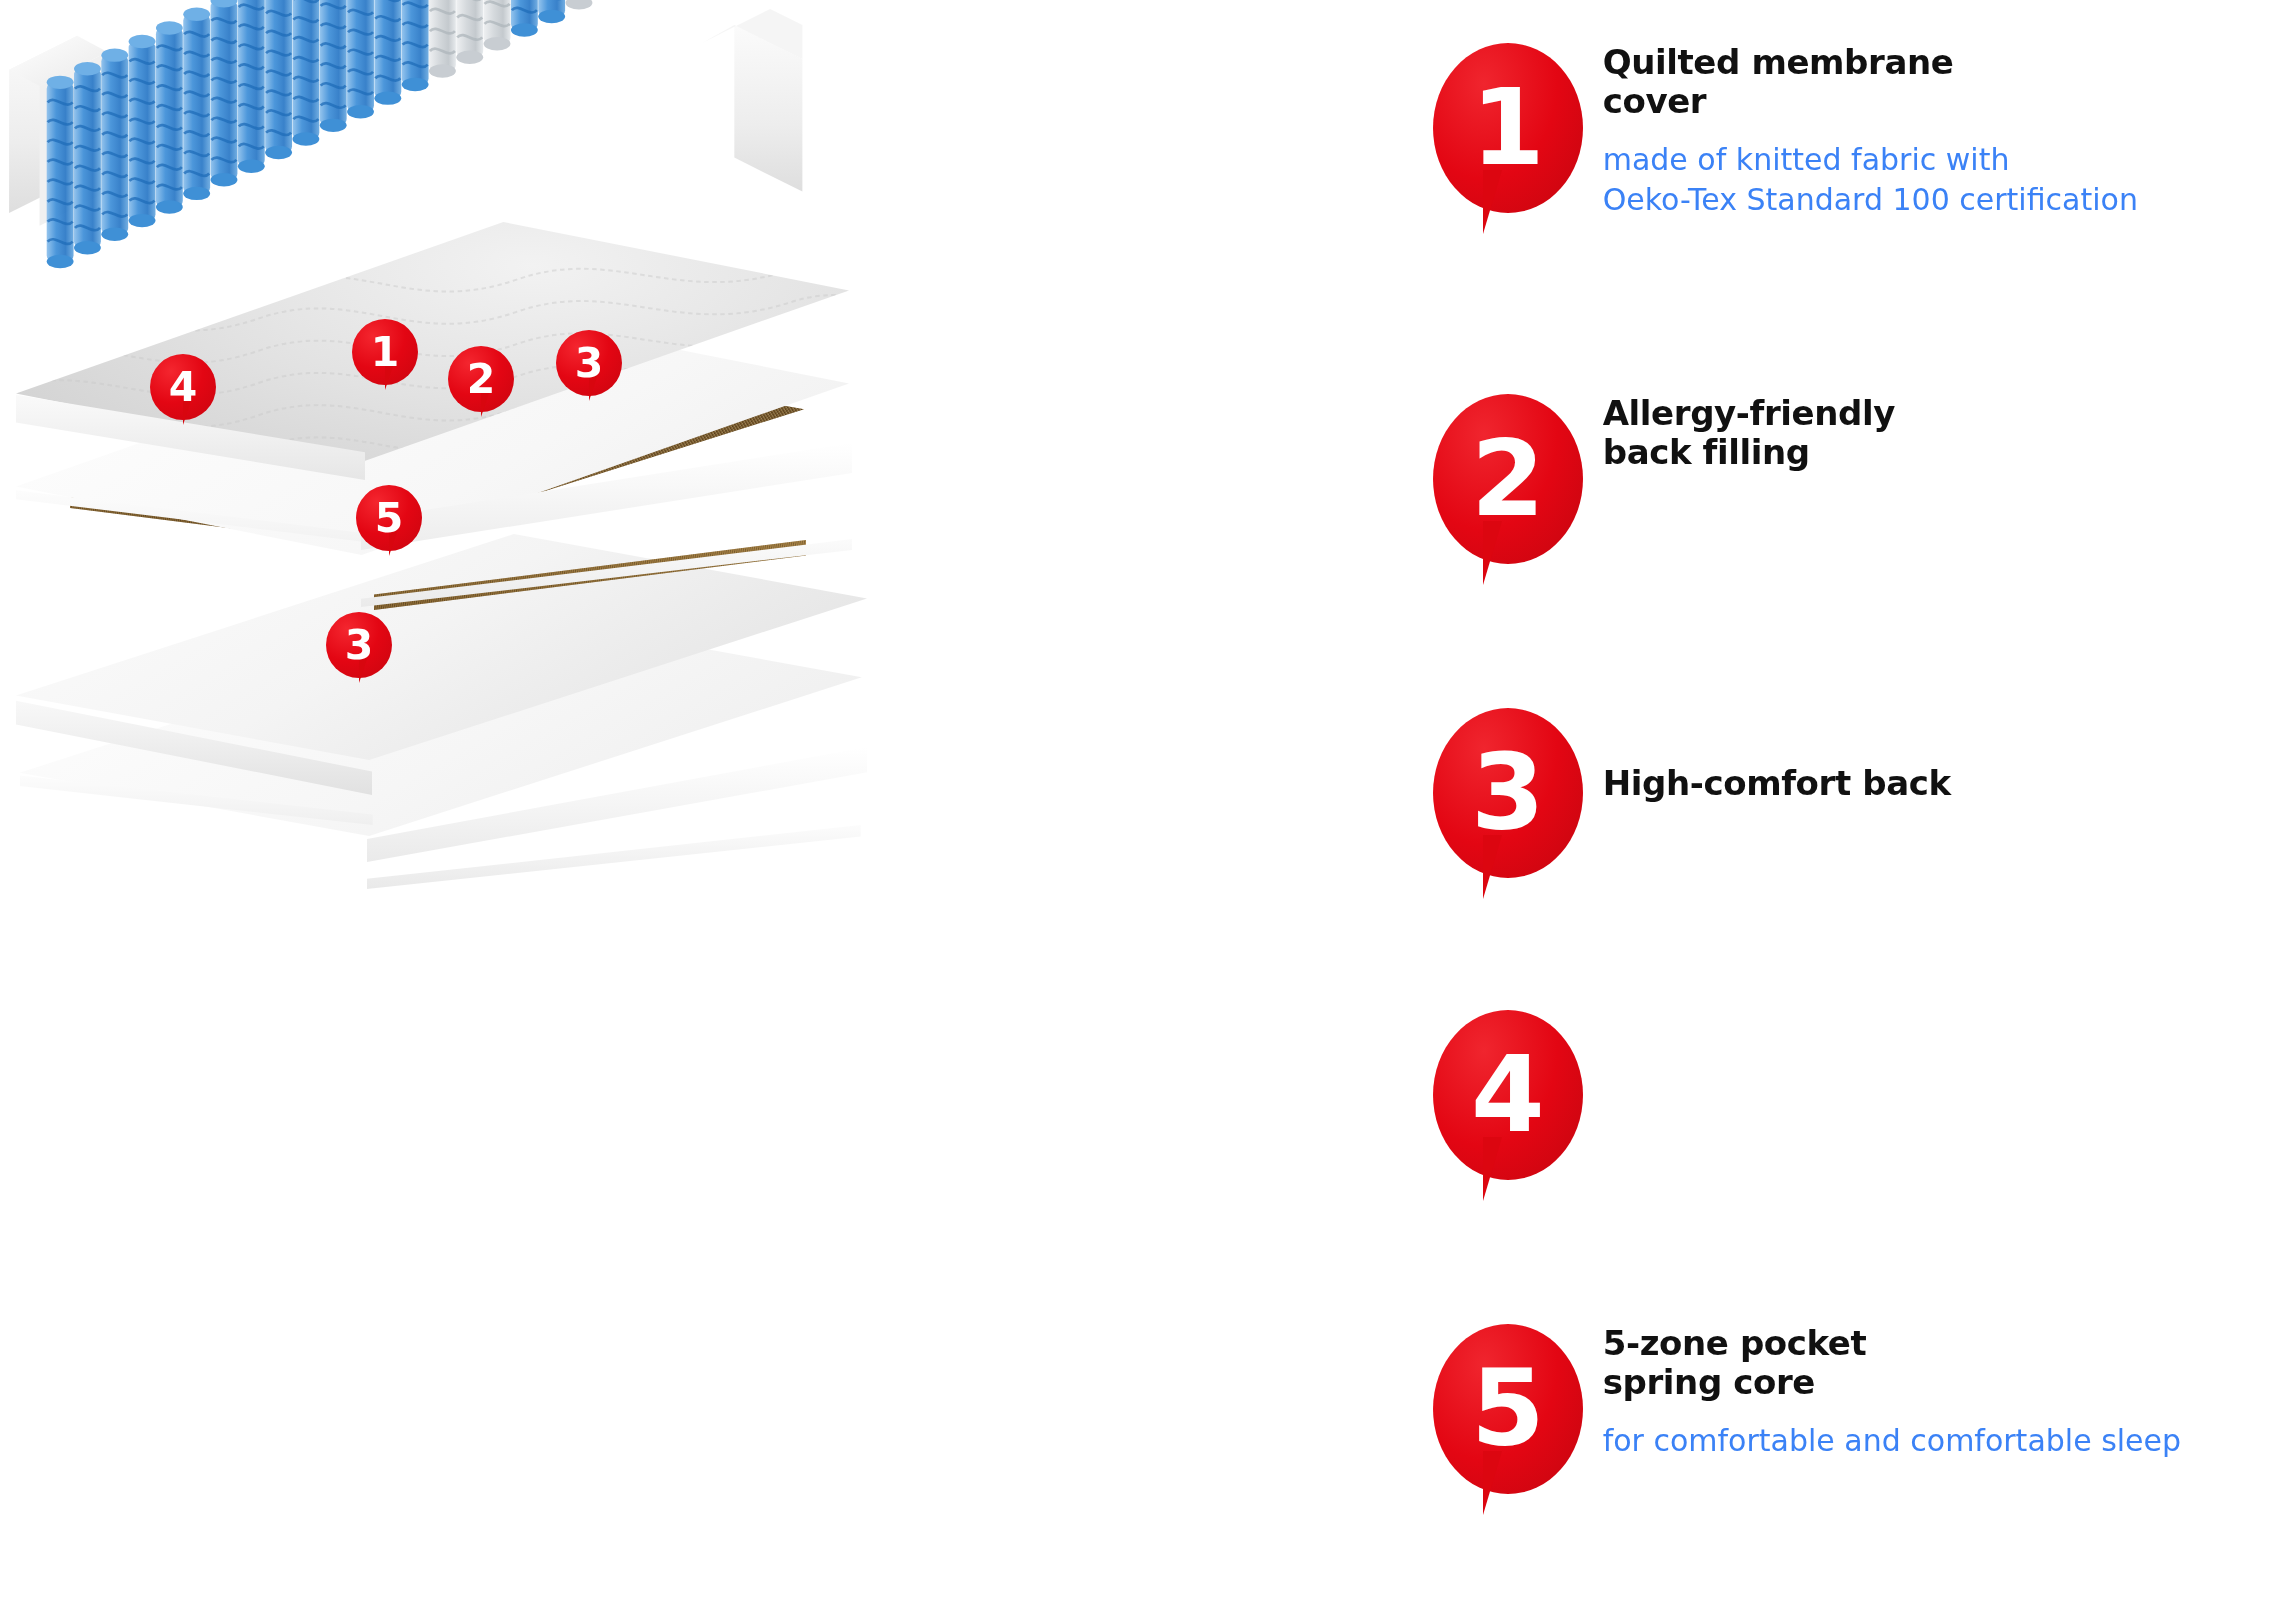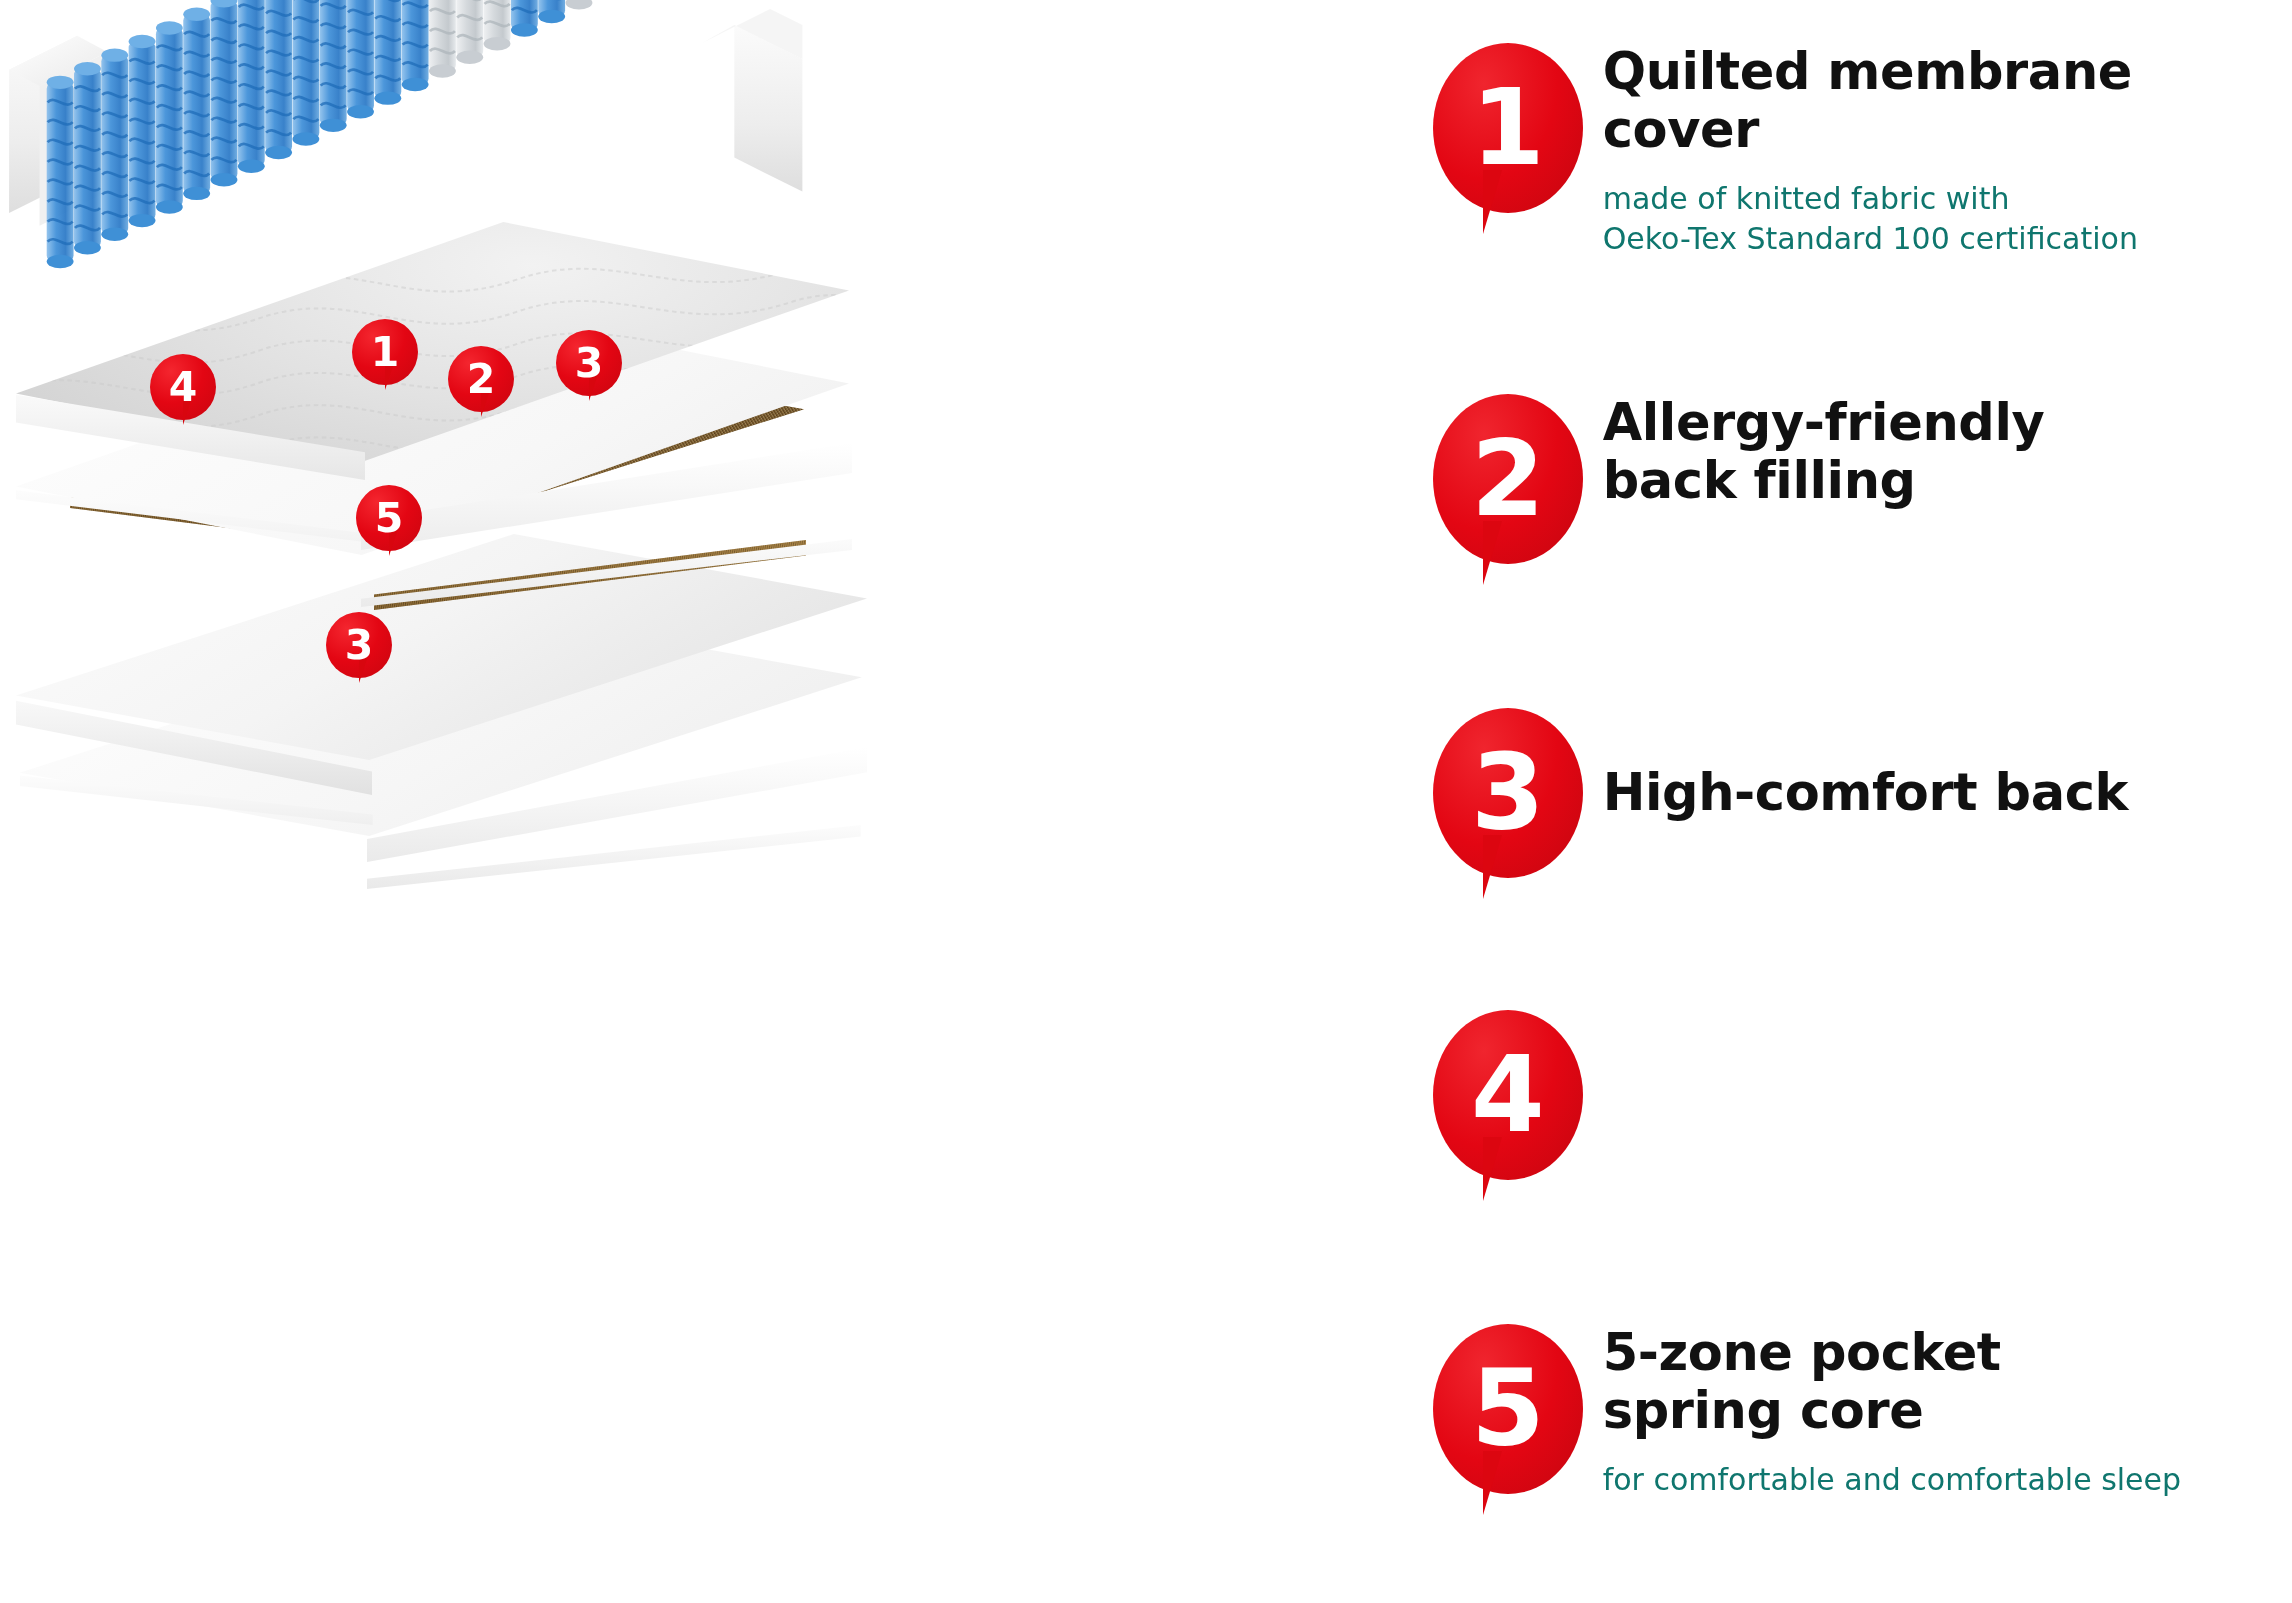--- a/index.html
+++ b/index.html
@@ -160,27 +160,27 @@
   }
   .pin .num{
     position:absolute;left:0;top:0;width:150px;height:170px;
     display:flex;align-items:center;justify-content:center;
     color:#ffffff;font-family:"DejaVu Sans",sans-serif;
     font-weight:bold;font-size:106px;line-height:1;
   }
   .legend-text{flex:1 1 auto;padding-left:19.7px;}
   .legend-title{
     font-family:"DejaVu Sans",sans-serif;
-    font-weight:bold;font-size:51px;line-height:1.14;
+    font-weight:bold;font-size:34px;line-height:1.14;
     color:#111111;letter-spacing:-0.4px;white-space:pre-line;
   }
   .legend-sub{
     font-family:"DejaVu Sans",sans-serif;
     font-weight:normal;font-size:30px;line-height:1.32;
-    color:#0f766e;margin-top:19.7px;white-space:pre-line;
+    color:#3b82f6;margin-top:19.7px;white-space:pre-line;
   }
   .legend-sub:empty{display:none;}
 </style>
 </head>
 <body>
 
 <div class="stage">
 
   <div class="illus">
 

